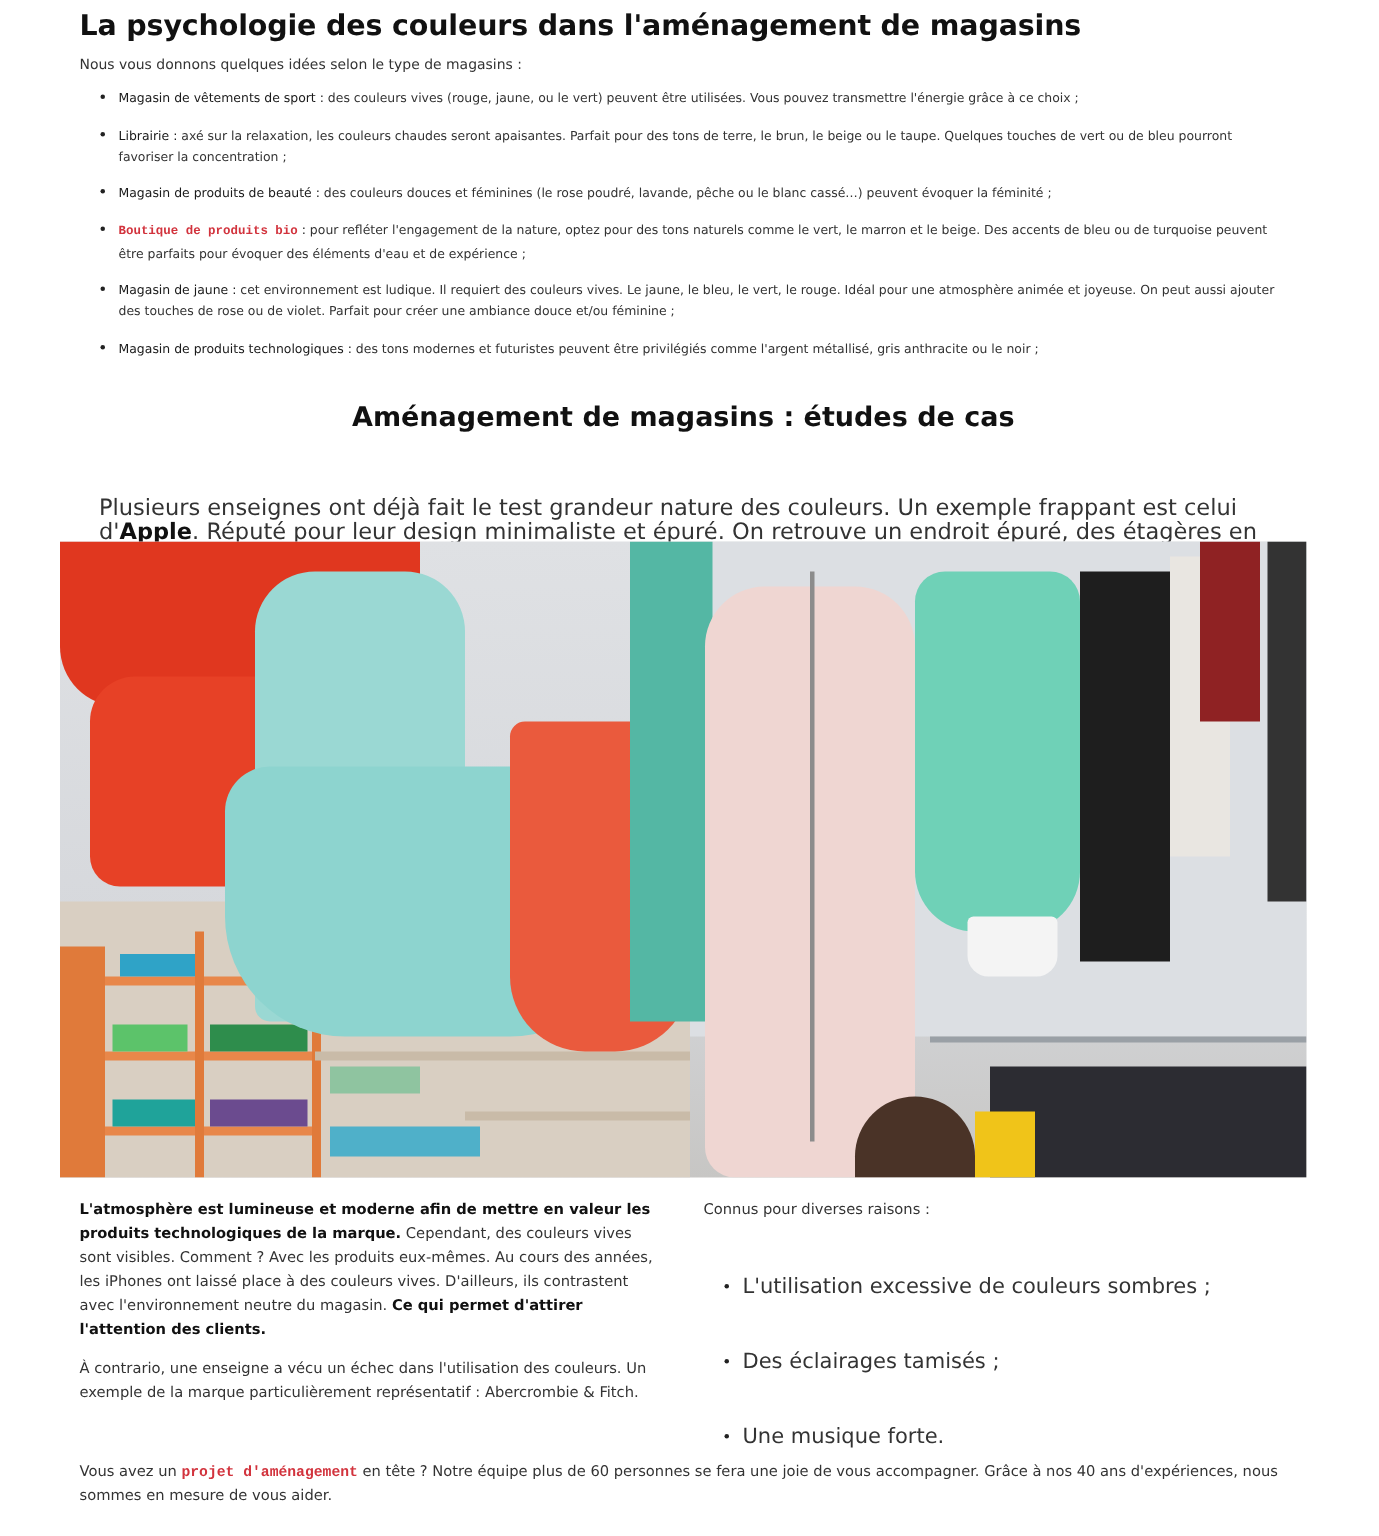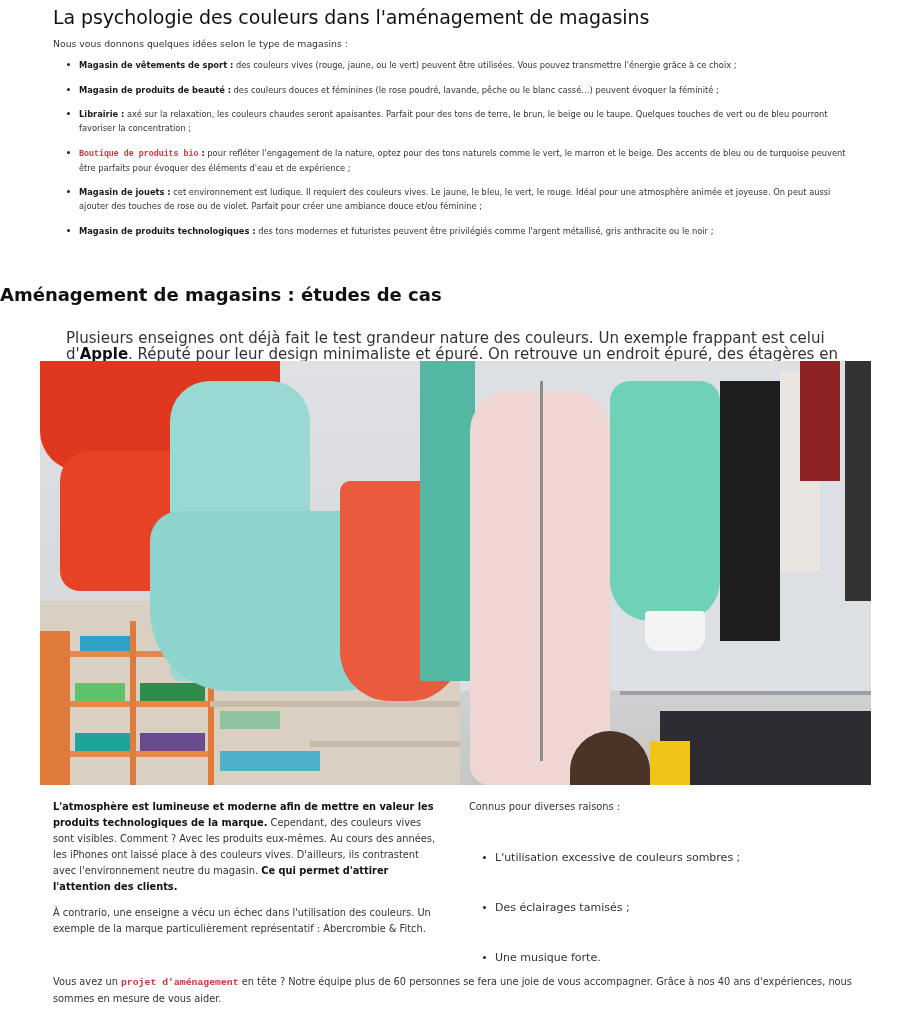--- a/index.html
+++ b/index.html
@@ -2,82 +2,82 @@
 <html><head>
   <meta charset="utf-8">
   <style>
     html, body { margin: 0; padding: 0; background: #ffffff; }
     body {
       width: 919px; height: 1024px; overflow: hidden; position: relative;
       font-family: "DejaVu Sans", sans-serif; color: #2b2b2b;
     }
     h1 {
       position: absolute; left: 53px; top: 6px; margin: 0;
-      font-size: 19px; font-weight: normal; color: #111; letter-spacing: -0.1px;
+      font-size: 19px; font-weight: bold; color: #111; letter-spacing: -0.1px;
       font-family: "DejaVu Sans", sans-serif; white-space: nowrap;
     }
     .intro {
       position: absolute; left: 53px; top: 38px; margin: 0;
       font-size: 9.3px; color: #333; text-align: center;
     }
     ul.types {
       position: absolute; left: 53px; top: 58px; width: 805px; margin: 0; padding: 0 0 0 26px;
       list-style: none; box-sizing: border-box;
     }
     ul.types li {
       position: relative; font-size: 8.3px; line-height: 14px; color: #333;
       margin-bottom: 10.5px;
     }
     ul.types li::before {
       content: ""; position: absolute; left: -12px; top: 5px; width: 3px; height: 3px;
       background: #222; border-radius: 50%;
     }
-    .b { font-weight: bold; color: #1a1a1a; }
+    .b { font-weight: normal; color: #1a1a1a; }
     .red { color: #d2333d; font-weight: bold; font-family: Liberation Mono, monospace; }
     h2 {
-      position: absolute; left: 0; top: 284px; width: 911px; margin: 0; 
+      position: absolute; left: 0; top: 268px; width: 911px; margin: 0; text-align: center;
       font-size: 18px; font-weight: bold; color: #111;
     }
     .case-p {
       position: absolute; left: 53px; top: 317px; width: 810px; margin: 13px;
       font-size: 15px; line-height: 16px; color: #333;
     }
     .photo {
       position: absolute; left: 40px; top: 361px; width: 831px; height: 424px; overflow: hidden;
       background: linear-gradient(180deg, #dfe1e4 0%, #d6d8dc 60%, #c7c6c4 100%);
     }
     .photo div { position: absolute; }
     .col-left, .col-right { position: absolute; top: 799px; font-size: 9.8px; line-height: 16px; color: #333; }
     .col-left { left: 53px; width: 390px; }
     .col-right { left: 469px; width: 395px; }
     .col-left p, .col-right p { margin: 0 0 10px 0; }
     ul.reasons { margin: 0 0 10px 0; padding: 0 0 0 26px; list-style: none; }
-    ul.reasons li { position: relative; font-size: 11px; line-height: 14px; color: #333; margin-top: 36px; }
+    ul.reasons li { position: relative; font-size: 14px; line-height: 14px; color: #333; margin-top: 36px; }
     ul.reasons li::before {
       content: ""; position: absolute; left: -12px; top: 5px; width: 3px; height: 3px;
       background: #222; border-radius: 50%;
     }
     .footer-p {
       position: absolute; left: 53px; top: 974px; width: 800px; margin: 0;
       font-size: 9.8px; line-height: 16px; color: #333;
     }
     a { text-decoration: none; }
   </style>
 </head>
 <body>
 
 <h1>La psychologie des couleurs dans l'aménagement de magasins</h1>
 <p class="intro">Nous vous donnons quelques idées selon le type de magasins :</p>
 
 <ul class="types">
   <li><span class="b">Magasin de vêtements de sport :</span><span> des couleurs vives (rouge, jaune, ou le vert) peuvent être utilisées. Vous pouvez transmettre l'énergie grâce à ce choix ;</span></li>
+  <li><span class="b">Librairie :</span><span> axé sur la relaxation, les couleurs chaudes seront apaisantes. Parfait pour des tons de terre, le brun, le beige ou le taupe. Quelques touches de vert ou de bleu pourront favoriser la concentration ;</span></li>
   <li><span class="b">Magasin de produits de beauté :</span><span> des couleurs douces et féminines (le rose poudré, lavande, pêche ou le blanc cassé…) peuvent évoquer la féminité ;</span></li>
-  <li><span class="b">Librairie :</span><span> axé sur la relaxation, les couleurs chaudes seront apaisantes. Parfait pour des tons de terre, le brun, le beige ou le taupe. Quelques touches de vert ou de bleu pourront favoriser la concentration ;</span></li>
   <li><a href="#" class="red">Boutique de produits bio</a><span class="b"> :</span><span> pour refléter l'engagement de la nature, optez pour des tons naturels comme le vert, le marron et le beige. Des accents de bleu ou de turquoise peuvent être parfaits pour évoquer des éléments d'eau et de expérience ;</span></li>
-  <li><span class="b">Magasin de jouets :</span><span> cet environnement est ludique. Il requiert des couleurs vives. Le jaune, le bleu, le vert, le rouge. Idéal pour une atmosphère animée et joyeuse. On peut aussi ajouter des touches de rose ou de violet. Parfait pour créer une ambiance douce et/ou féminine ;</span></li>
+  <li><span class="b">Magasin de jaune :</span><span> cet environnement est ludique. Il requiert des couleurs vives. Le jaune, le bleu, le vert, le rouge. Idéal pour une atmosphère animée et joyeuse. On peut aussi ajouter des touches de rose ou de violet. Parfait pour créer une ambiance douce et/ou féminine ;</span></li>
   <li><span class="b">Magasin de produits technologiques :</span><span> des tons modernes et futuristes peuvent être privilégiés comme l'argent métallisé, gris anthracite ou le noir ;</span></li>
 </ul>
 
 <h2>Aménagement de magasins : études de cas</h2>
 <p class="case-p"><span>Plusieurs enseignes ont déjà fait le test grandeur nature des couleurs. Un exemple frappant est celui d'</span><b style="color:#111">Apple</b><span>. Réputé pour leur design minimaliste et épuré. On retrouve un endroit épuré, des étagères en verre… La marque a fait le choix de couleurs neutres (le blanc ou le gris).</span></p>
 
 <div class="photo" title="Boutique de robes de flamenco colorées avec bobines de fil sur étagères">
 
   <div style="left:420px;top:0;width:411px;height:330px;background:#dcdfe3;"></div>
 

